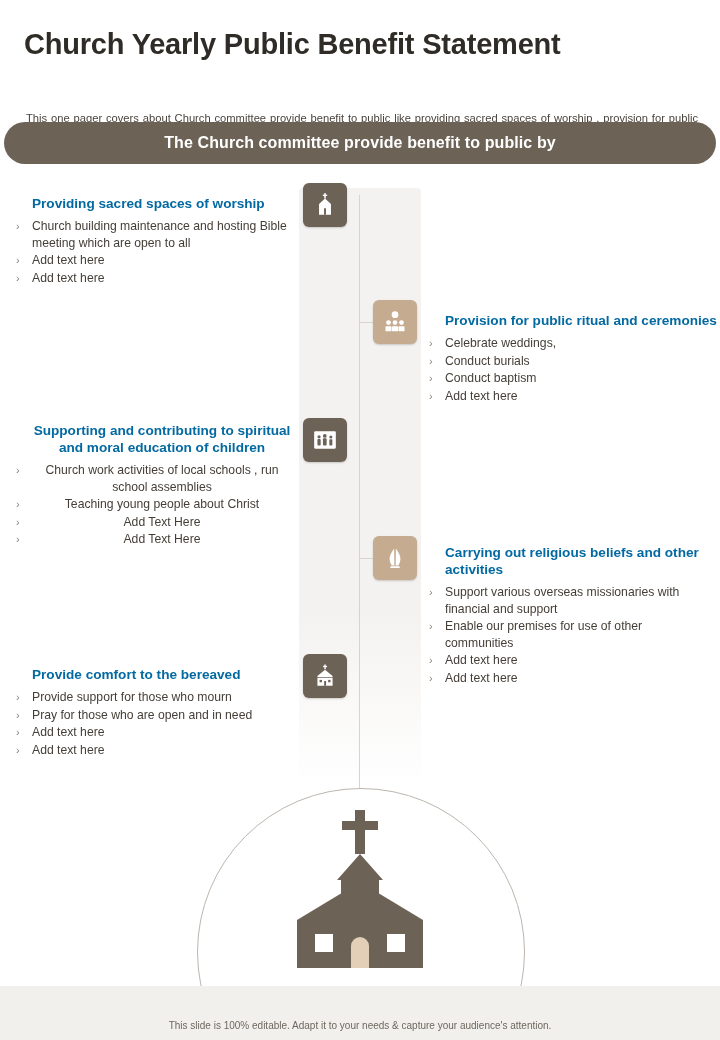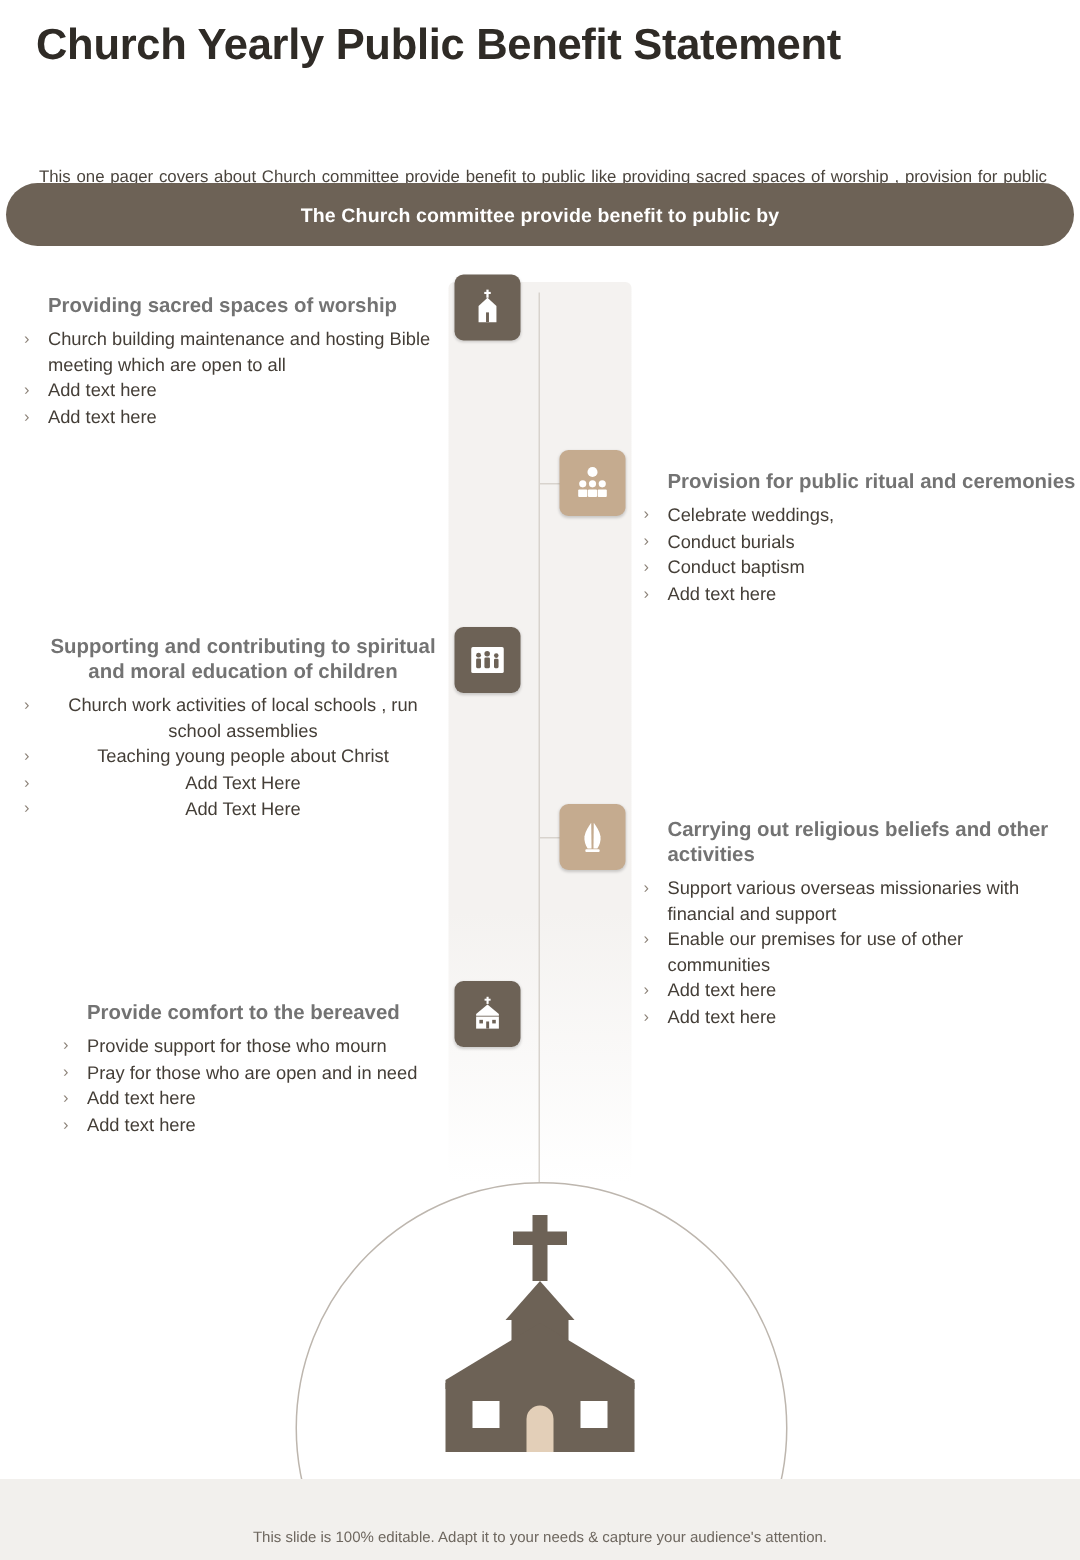--- a/index.html
+++ b/index.html
@@ -19,21 +19,21 @@
     position: relative;
     width: 720px;
     height: 1040px;
     background: #ffffff;
   }
 
   
   .title {
     position: absolute;
     left: 24px;
-    top: 14px;
+    top: 28px;
     font-size: 29px;
     font-weight: bold;
     letter-spacing: -0.2px;
     color: #2f2b26;
   }
   .subtitle {
     position: absolute;
     left: 26px;
     top: 70px;
     width: 672px;
@@ -47,21 +47,21 @@
   
   .banner {
     position: absolute;
     left: 4px;
     top: 122px;
     width: 712px;
     height: 42px;
     background: #6d6256;
     border-radius: 21px;
     color: #ffffff;
-    font-size: 13px;
+    font-size: 16px;
     font-weight: bold;
     display: flex;
     align-items: center;
     justify-content: center;
     letter-spacing: 0.1px;
   }
 
   
   .center-band {
     position: absolute;
@@ -100,21 +100,21 @@
     box-shadow: 0 1px 2px rgba(0,0,0,0.18);
   }
   .badge svg { display: block; }
 
   
   .block { position: absolute; }
   .block h3 {
     margin: 0 0 6px 0;
     font-size: 13.6px;
     font-weight: bold;
-    color: #737373;
+    color: #0369a1;
     line-height: 17px;
     padding-left: 20px;
   }
   .bullets { margin: 0; padding: 0; list-style: none; }
   .bullets li {
     position: relative;
     padding-left: 20px;
     font-size: 12.2px;
     line-height: 16.5px;
     color: #443e37;
@@ -286,21 +286,21 @@
   <div class="block" style="left:425px; top:544px; width:286px;">
     <h3>Carrying out religious beliefs and other activities</h3>
     <ul class="bullets">
       <li><span class="chev">›</span><span>Support various overseas missionaries with financial and support</span></li>
       <li><span class="chev">›</span><span>Enable our premises for use of other communities</span></li>
       <li><span class="chev">›</span><span>Add text here</span></li>
       <li><span class="chev">›</span><span>Add text here</span></li>
     </ul>
   </div>
 
-  <div class="block" style="left:12px; top:666px; width:290px;margin-left:26px;">
+  <div class="block" style="left:12px; top:666px; width:290px;">
     <h3>Provide comfort to the bereaved</h3>
     <ul class="bullets">
       <li><span class="chev">›</span><span>Provide support for those who mourn</span></li>
       <li><span class="chev">›</span><span>Pray for those who are open and in need</span></li>
       <li><span class="chev">›</span><span>Add text here</span></li>
       <li><span class="chev">›</span><span>Add text here</span></li>
     </ul>
   </div>
 
   <div class="emblem-circle"></div>

